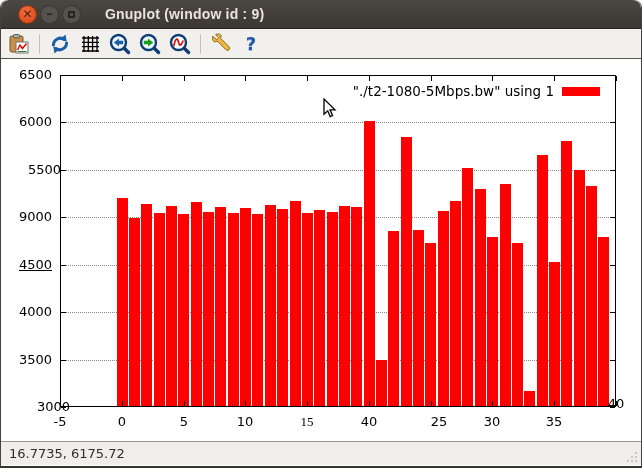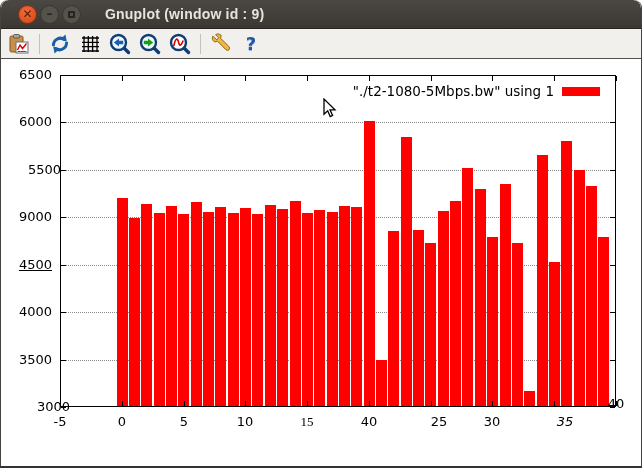--- a/index.html
+++ b/index.html
@@ -191,21 +191,21 @@
         <div class="tick-v" style="left: 368px; top: 342px;"></div>
         <div class="xlabel" style="left: 353px; top: 355px;">40</div>
         <div class="tick-v" style="left: 430px; top: 17px;"></div>
         <div class="tick-v" style="left: 430px; top: 342px;"></div>
         <div class="xlabel" style="left: 423px; top: 355px;">25</div>
         <div class="tick-v" style="left: 491px; top: 17px;"></div>
         <div class="tick-v" style="left: 491px; top: 342px;"></div>
         <div class="xlabel" style="left: 476px; top: 355px;">30</div>
         <div class="tick-v" style="left: 553px; top: 17px;"></div>
         <div class="tick-v" style="left: 553px; top: 342px;"></div>
-        <div class="xlabel" style="left: 549px; top: 355px; font-style: italic;">35</div>
+        <div class="xlabel" style="left: 538px; top: 355px;">35</div>
         <div class="tick-v" style="left: 615px; top: 17px;"></div>
         <div class="tick-v" style="left: 615px; top: 342px;"></div>
         <div class="xlabel" style="left: 600px; top: 337px;">40</div>
         <div class="tick-h" style="left: 60px; top: 348px;"></div>
         <div class="tick-h" style="left: 609px; top: 348px;"></div>
         <div class="ylabel" style="left: 27px; top: 340px;">3000</div>
         <div class="tick-h" style="left: 60px; top: 301px;"></div>
         <div class="tick-h" style="left: 609px; top: 301px;"></div>
         <div class="ylabel" style="left: 9px; top: 293px;">3500</div>
         <div class="tick-h" style="left: 60px; top: 253px;"></div>
@@ -229,14 +229,27 @@
       </div>
     <div class="legend">
       <span class="legend-label">"./t2-1080-5Mbps.bw" using 1</span>
       <span class="legend-swatch" style="background: rgb(255, 0, 0);"></span>
     </div>
     <svg class="cursor" width="15" height="21" viewBox="0 0 15 21">
       <polygon points="6,1 6,16.2 9.7,12.8 12.2,18.6 14.6,17.4 12,11.8 17,11.8" transform="translate(-5,0)" fill="#ffffff" stroke="#000000" stroke-width="1.3"></polygon>
     </svg>
   </div>
 
+  <div class="statusbar">
+    <span>16.7735, 6175.72</span>
+    <svg class="grip" width="12" height="12">
+      <g fill="#c9c6c0">
+        <rect x="9" y="1" width="2" height="2"></rect>
+          <rect x="9" y="5" width="2" height="2"></rect>
+          <rect x="9" y="9" width="2" height="2"></rect>
+        <rect x="5" y="5" width="2" height="2"></rect>
+          <rect x="5" y="9" width="2" height="2"></rect>
+        <rect x="1" y="9" width="2" height="2"></rect>
+      </g>
+    </svg>
+  </div>
 
 </div>
 
 </body></html>

